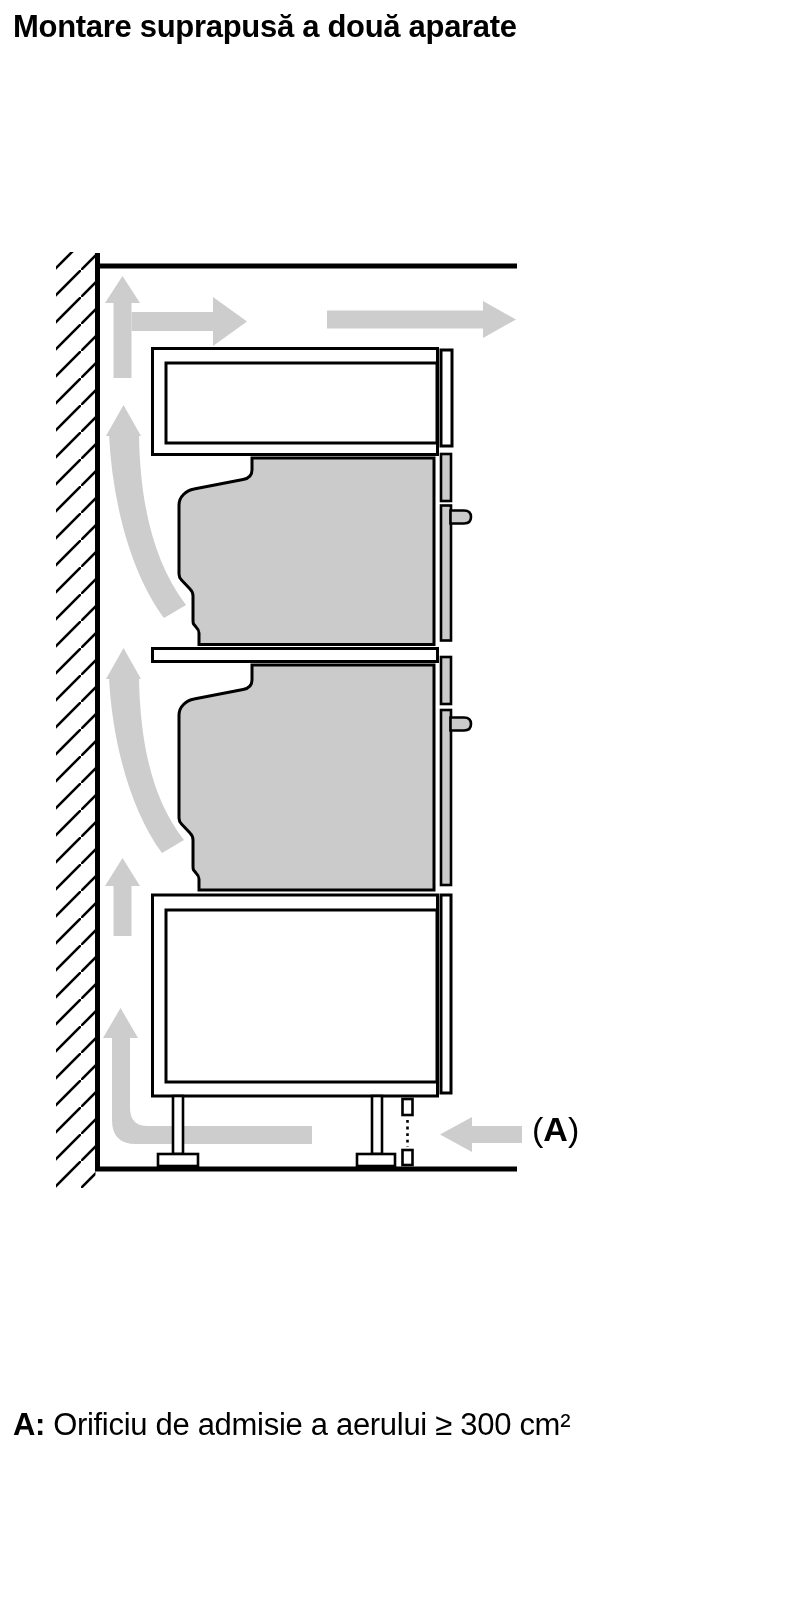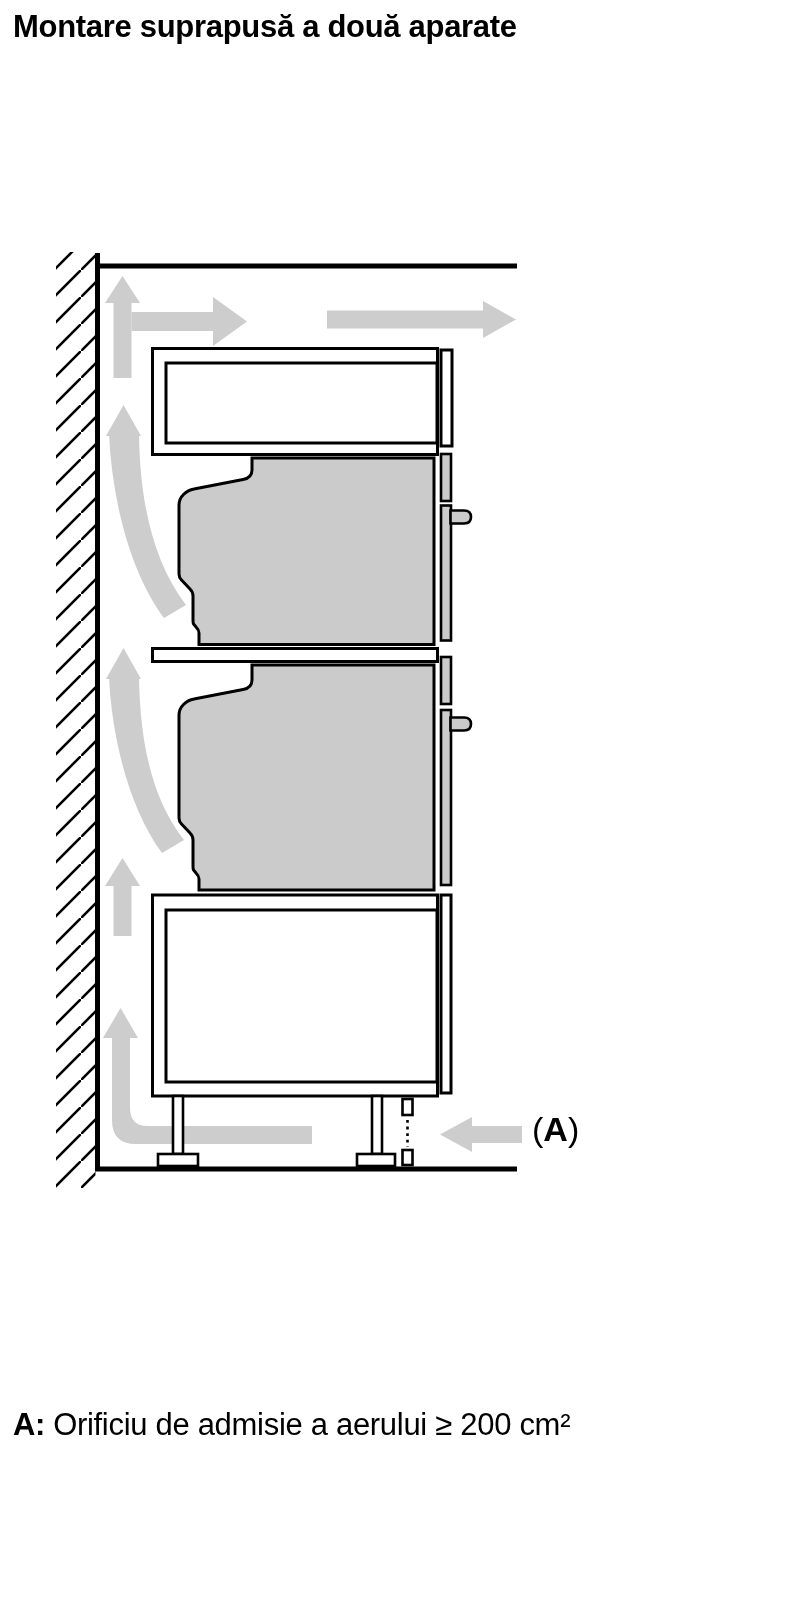--- a/index.html
+++ b/index.html
@@ -117,15 +117,15 @@
 
     <g>
       <rect class="thin-board" x="402.5" y="1099" width="10" height="16"></rect>
       <line class="dotline" x1="407.5" y1="1120" x2="407.5" y2="1147"></line>
       <rect class="thin-board" x="402.5" y="1150" width="10" height="15"></rect>
     </g>
   </svg>
 
   <div class="callout"><span>(</span><span class="b">A</span><span>)</span></div>
 
-  <div class="legend"><span class="b">A:</span><span class="v">Orificiu de admisie a aerului ≥ 200 cm²</span></div>
+  <div class="legend"><span class="b">A:</span><span class="v">Orificiu de admisie a aerului ≥ 300 cm²</span></div>
 
 </div>
 
 </body></html>

